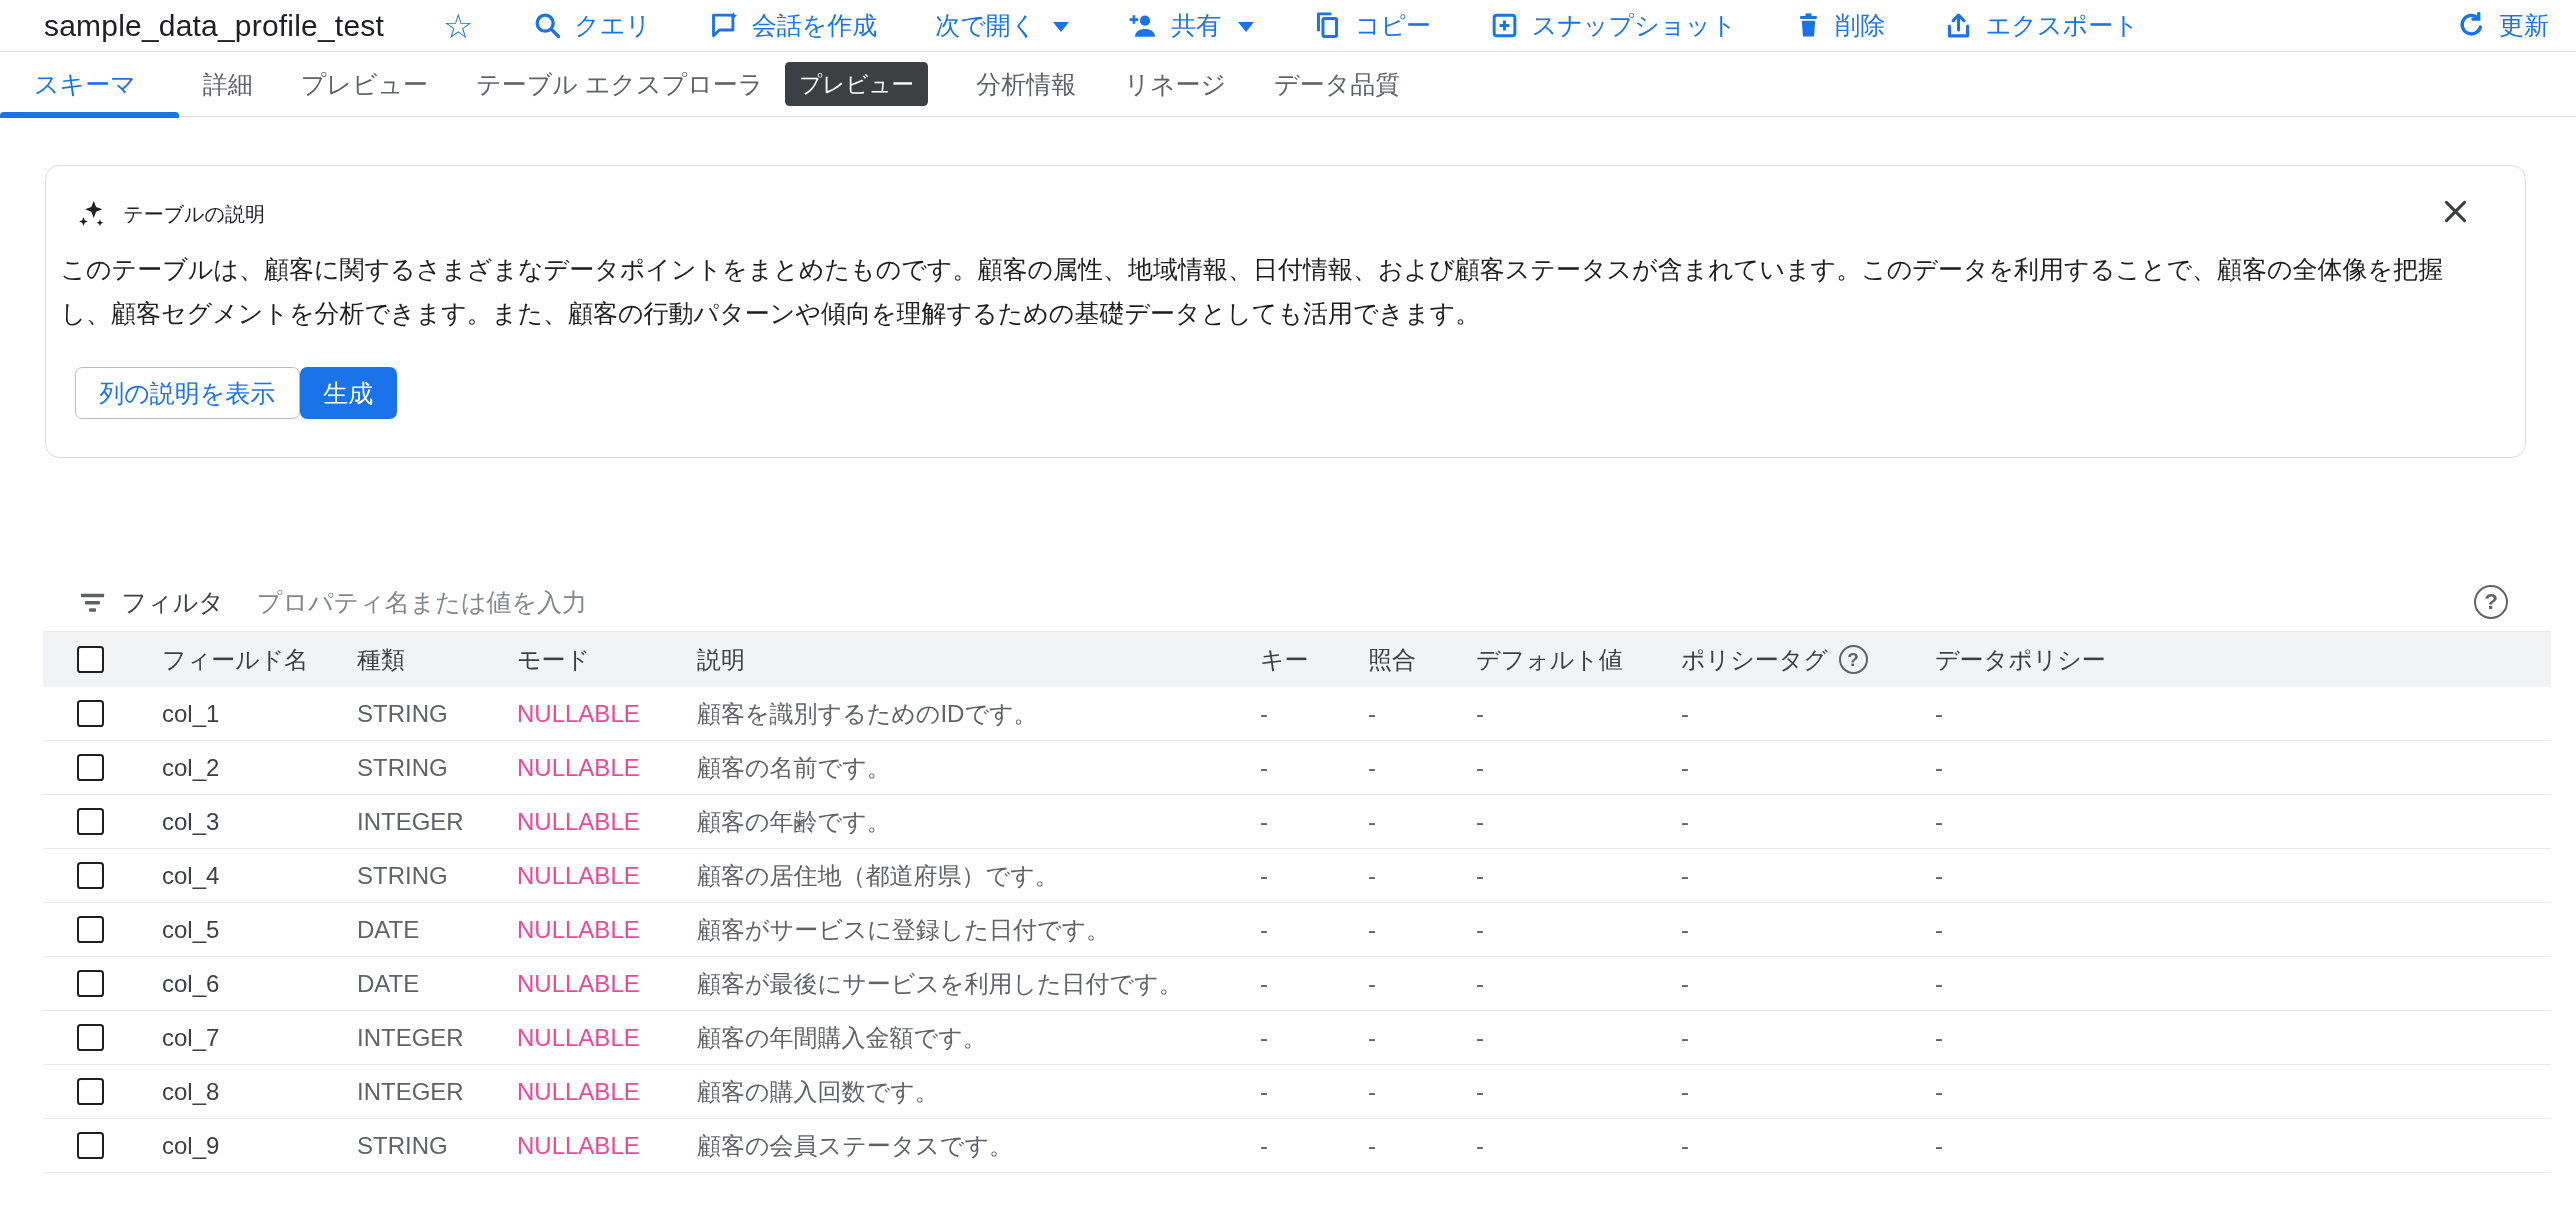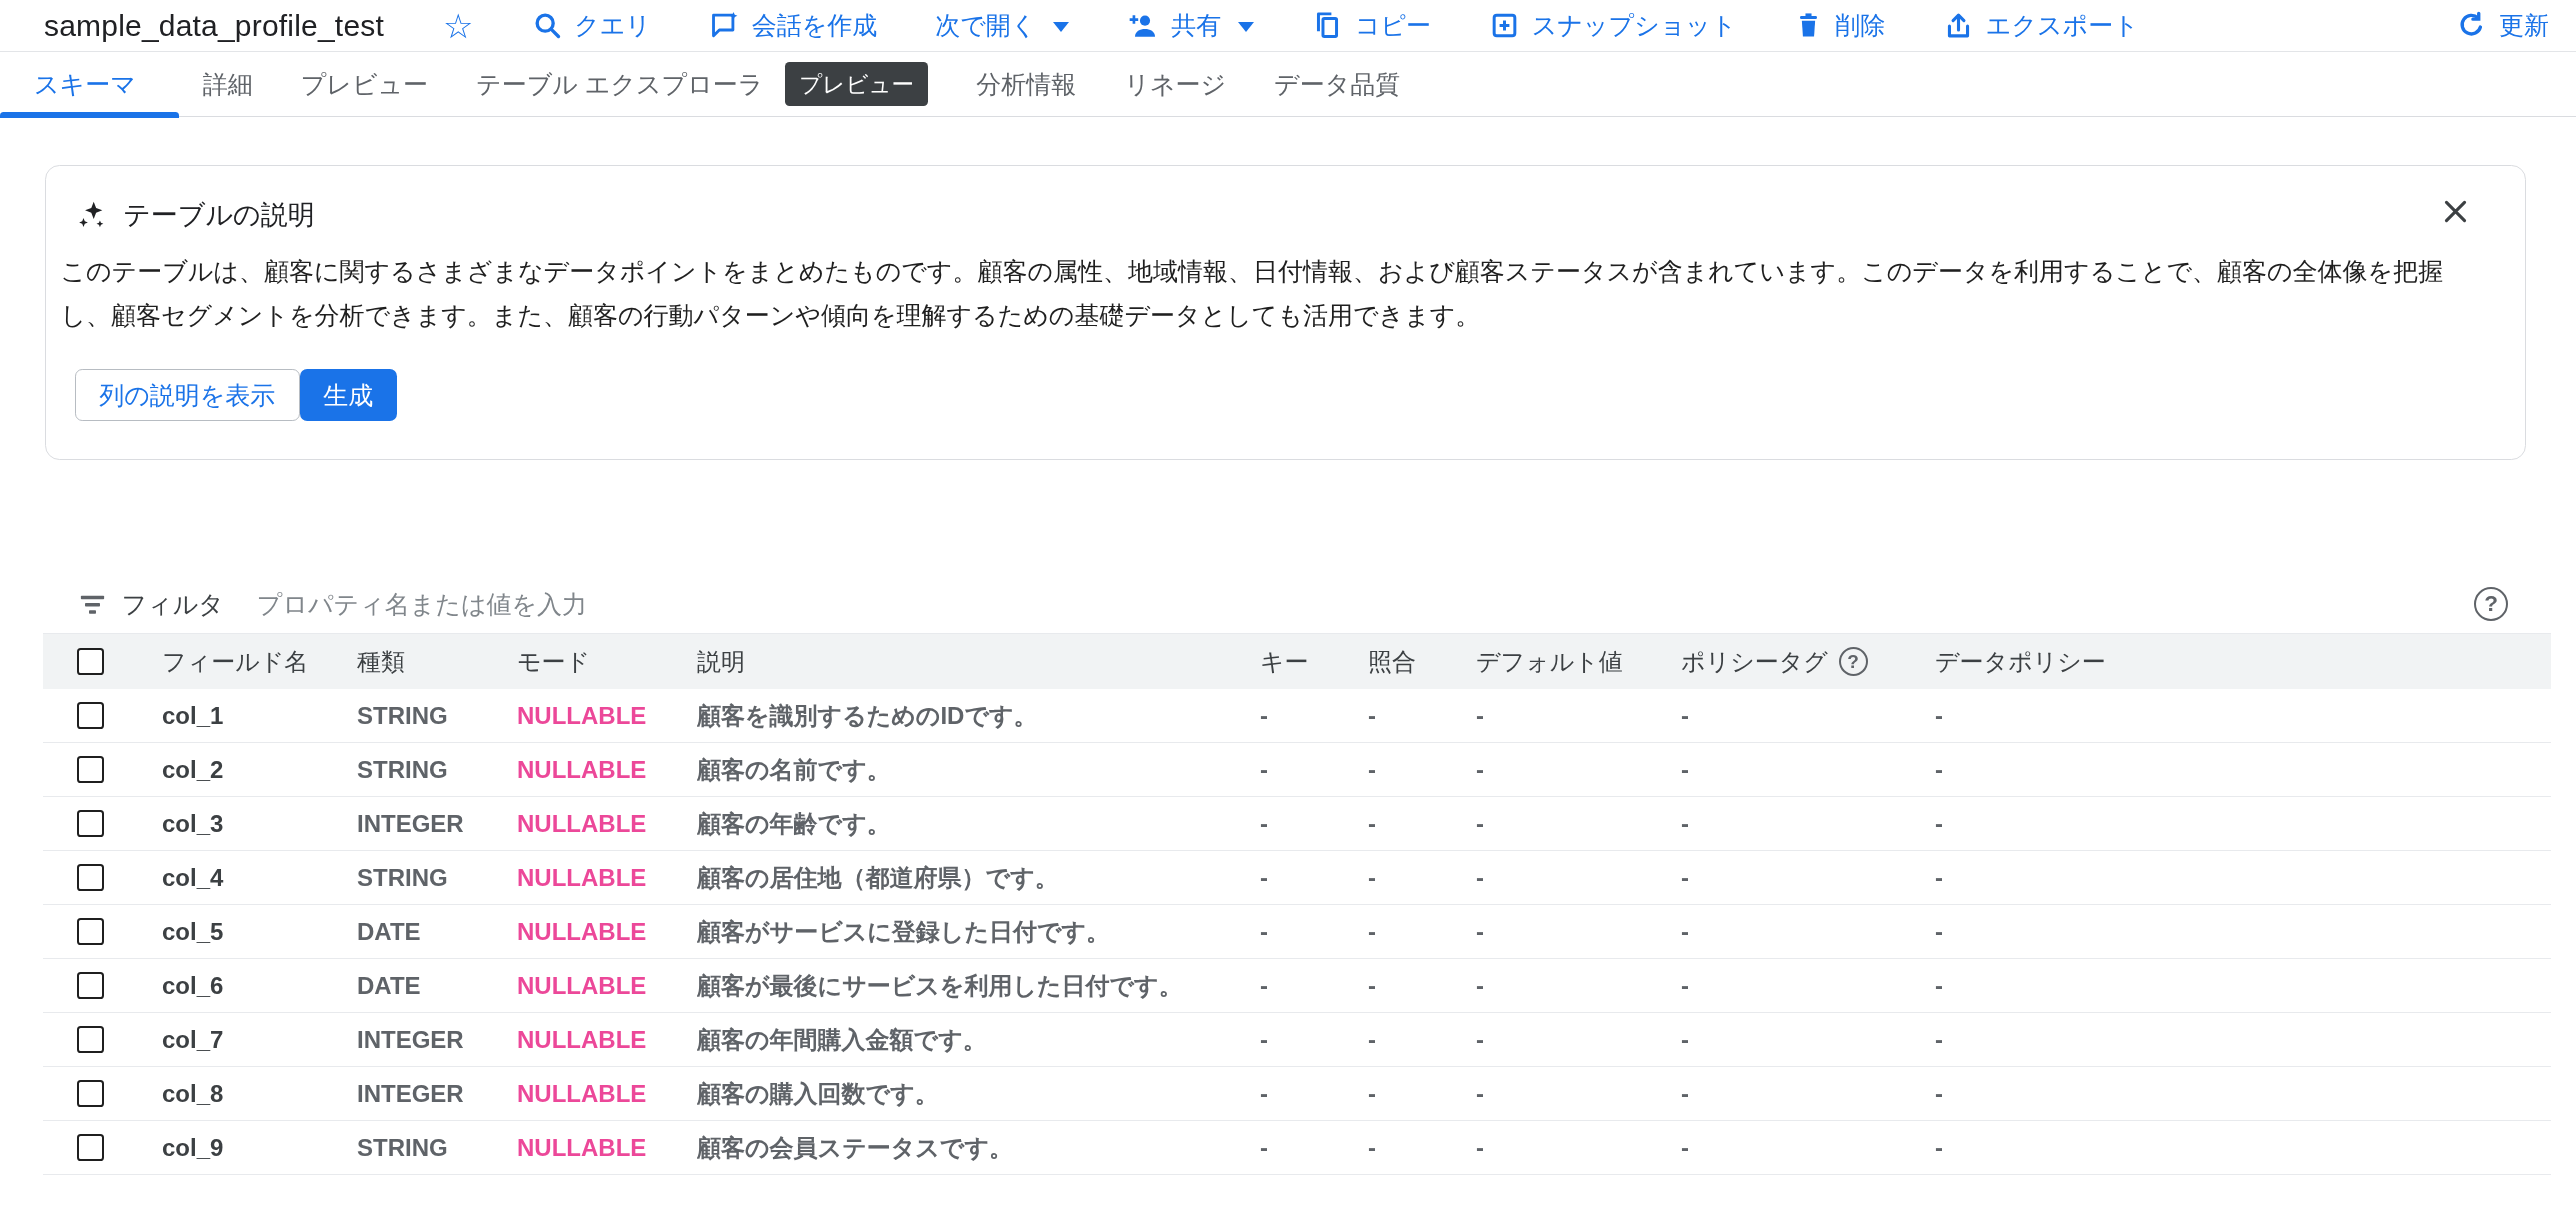--- a/index.html
+++ b/index.html
@@ -52,21 +52,21 @@
   }
 
   
   .card {
     margin: 48px 50px 0 45px;
     border: 1.8px solid #dadce0; border-radius: 14.4px;
     padding: 31px 50px 38px 14.4px;
     position: relative;
   }
   .card-title-row { display:flex; align-items:center; gap: 14.4px; margin-left: 14.4px; }
-  .card-title { font-size: 27px; color:#202124; }
+  .card-title { font-size: 20px; color:#202124; }
   .card-body {
     margin-top: 16px; font-size: 25px; line-height: 44px; color:#1f1f1f; max-width: 2423px;
   }
   .card-buttons { display:flex; align-items:center; margin-left: 14.4px; margin-top: 32px; }
   .btn {
     height: 52px; display:inline-flex; align-items:center; justify-content:center;
     font-size: 25px; font-weight: 500; border-radius: 7.2px; padding: 0 23.4px; cursor:pointer;
     font-family: inherit;
   }
   .btn-outline { background:#fff; color:#1a73e8; border: 1.8px solid #b7bcc2; }
@@ -85,21 +85,21 @@
     font-size: 25px; font-family: inherit; color:#202124; width: 811px;
   }
   .filter-input::placeholder { color:#80868b; opacity:1; }
   .help-circle {
     margin-left:auto; width: 34px; height: 34px; border: 2.7px solid #5f6368; border-radius: 50%;
     color:#5f6368; font-size: 22.5px; font-weight: 700; display:flex; align-items:center; justify-content:center;
     cursor:pointer; flex: none;
   }
   .help-circle.small { width: 29px; height: 29px; font-size: 19px; border-width: 2.3px; margin-left: 10.8px; }
 
-  .thead, .trow { display:flex; align-items:center;font-weight:bold; }
+  .thead, .trow { display:flex; align-items:center; }
   .thead {
     height: 56px; background:#f1f3f4; border-top: 0.9px solid #e8eaed;
     font-size: 24px; font-weight: 500; color:#3c4043;
   }
   .trow { height: 54px; border-bottom: 1.8px solid #e8eaed; font-size: 24px; }
   .cell { padding-right: 14.4px; flex:none; white-space:nowrap; overflow:hidden; }
   .c-check { width: 119px; padding-left: 34px; display:flex; align-items:center; }
   .c-field { width: 195px; color:#3c4043; }
   .thead .c-field { color:#3c4043; }
   .c-type  { width: 160px; color:#5f6368; }

